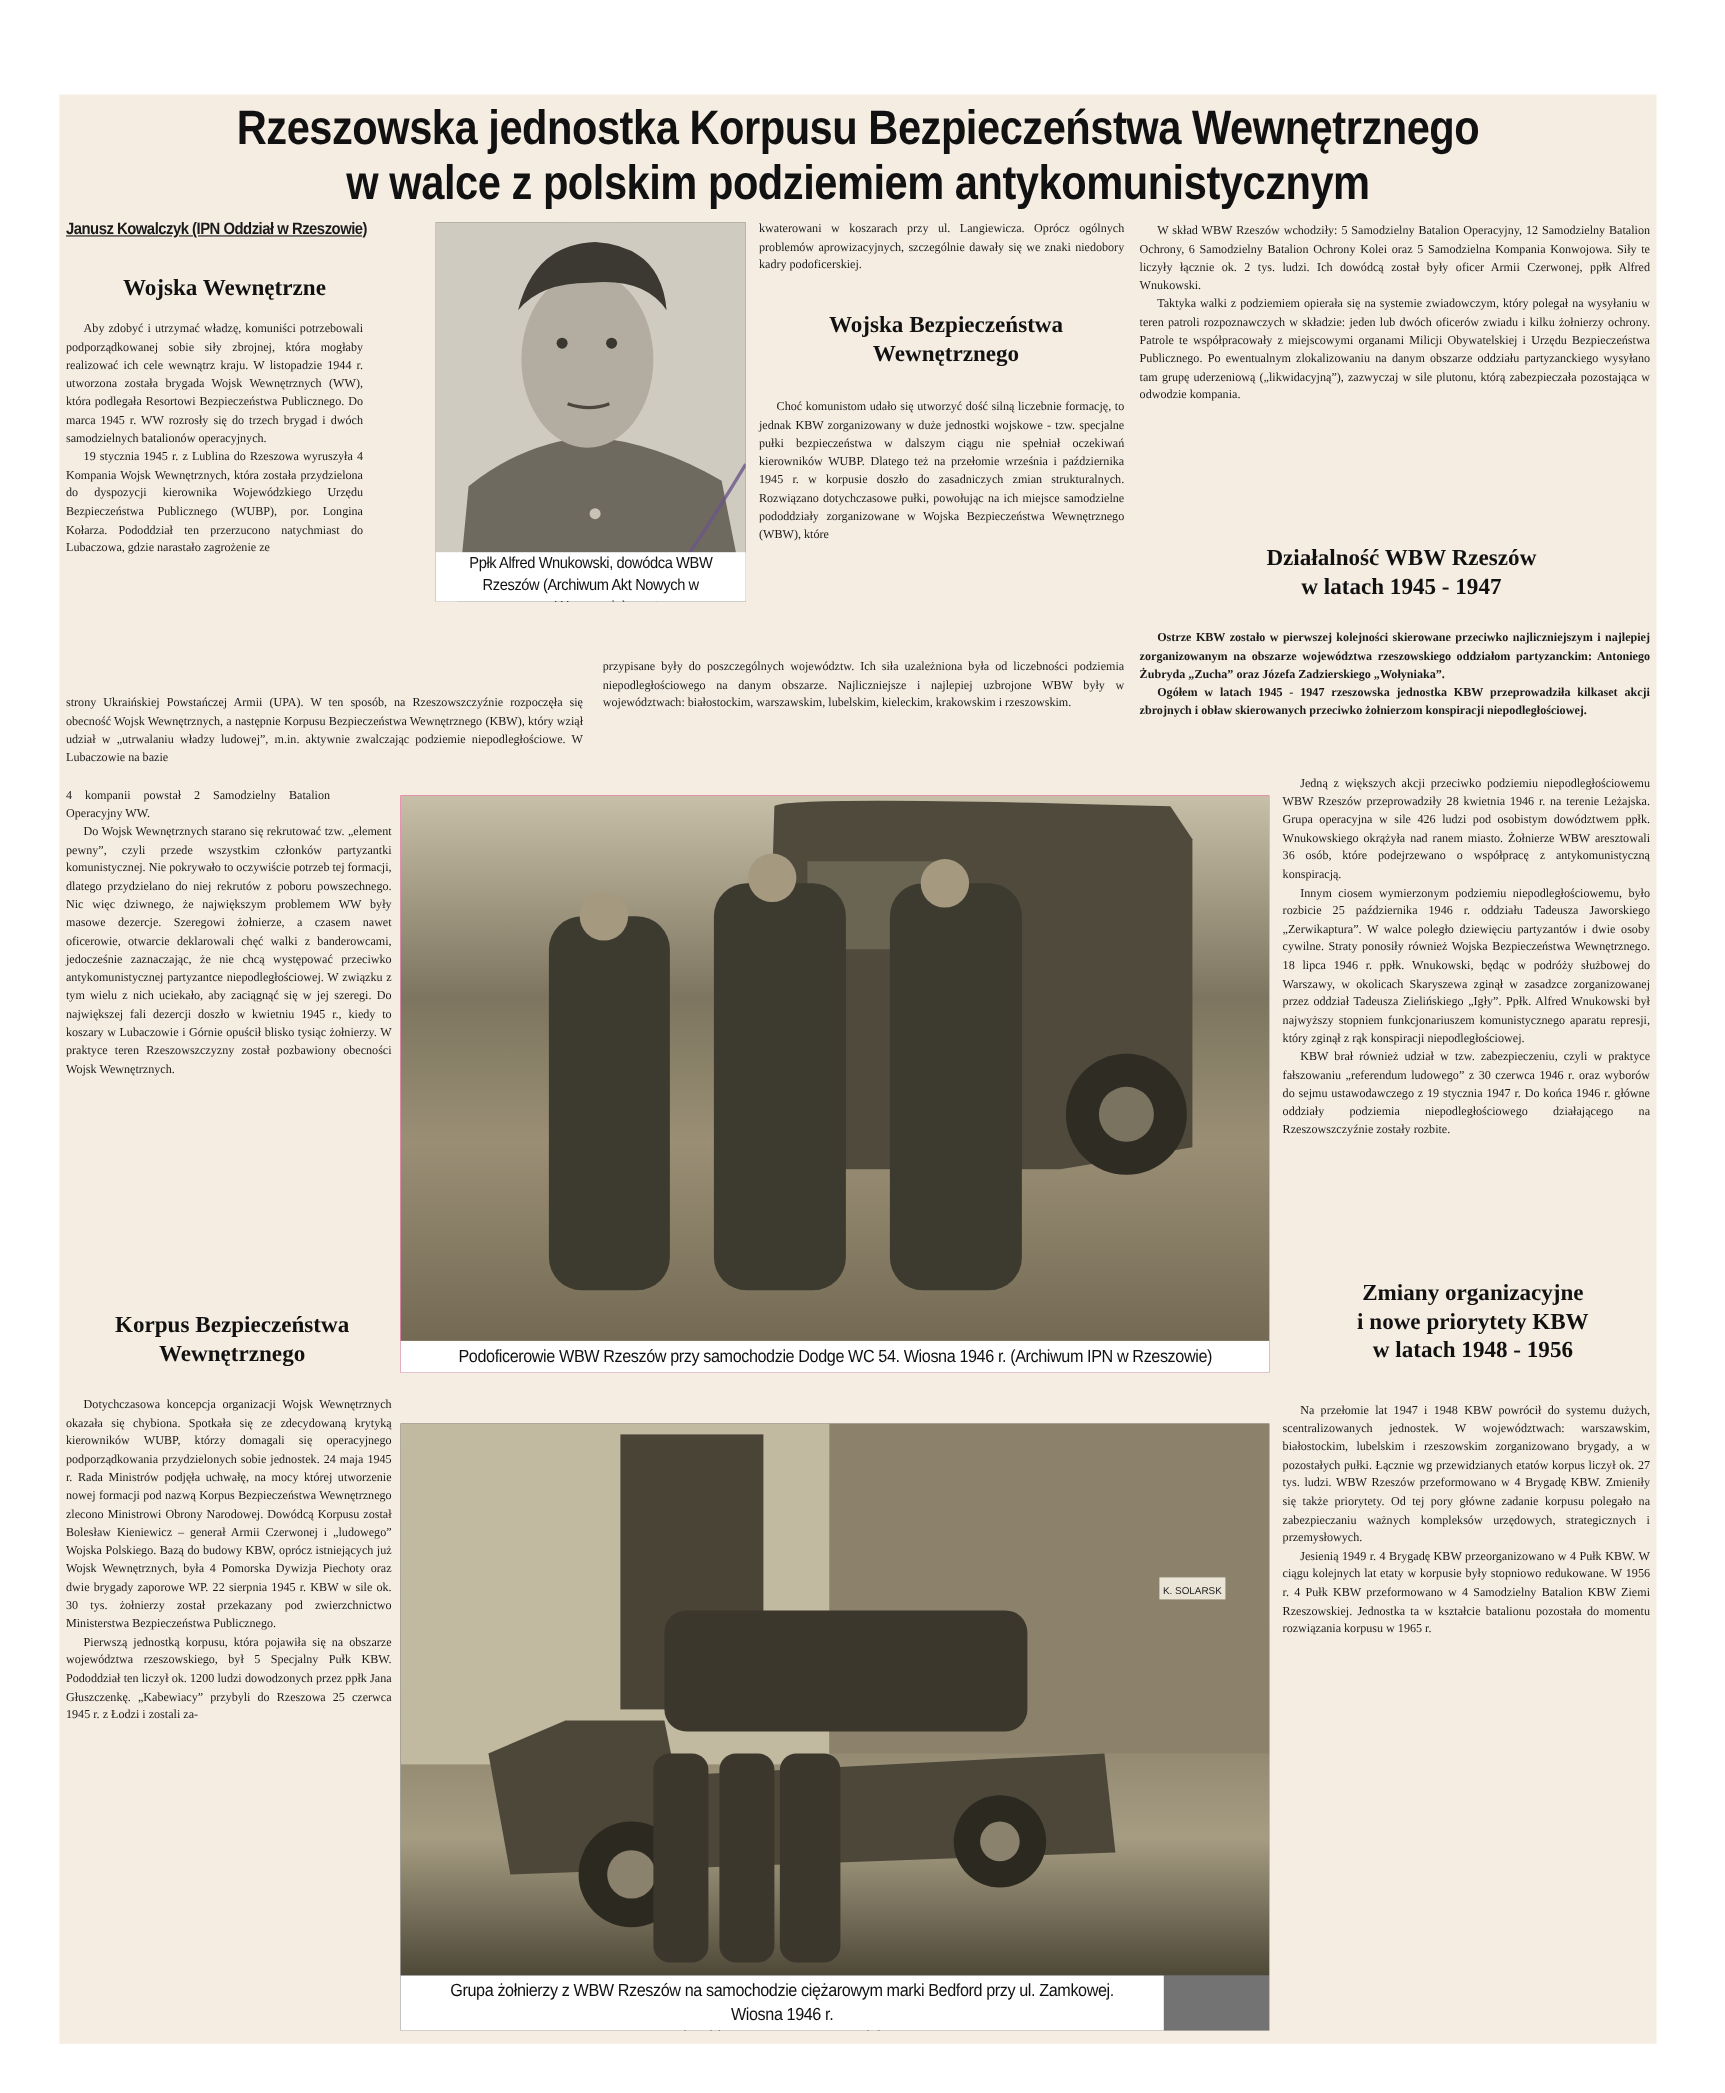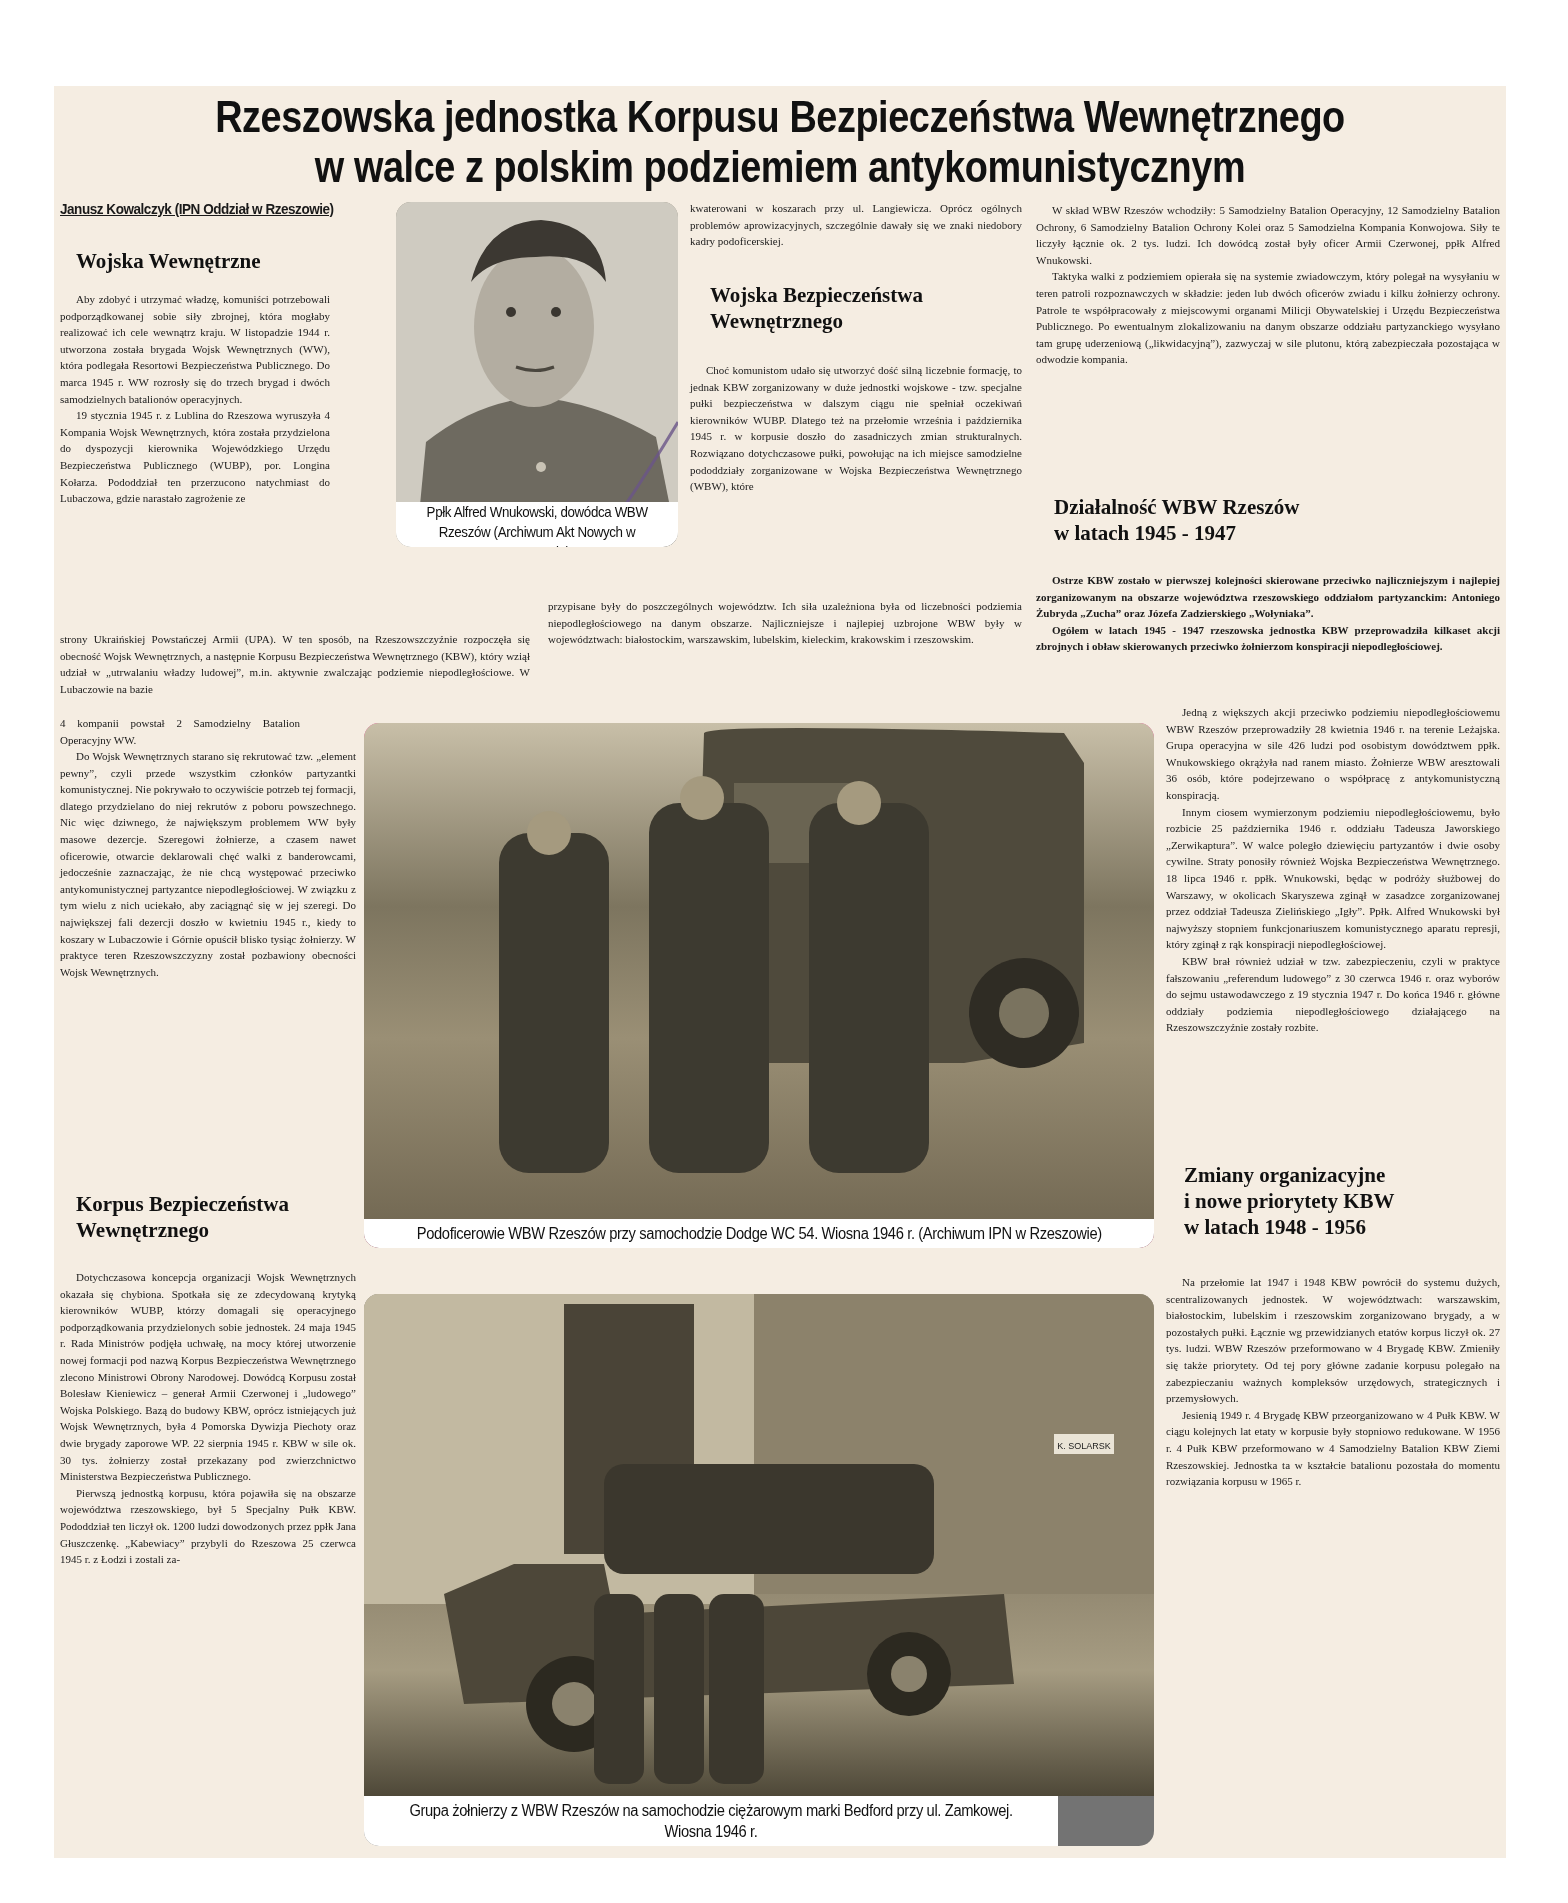--- a/index.html
+++ b/index.html
@@ -1,25 +1,25 @@
 <!DOCTYPE html>
 <html><head>
 <meta charset="utf-8">
 <style>
   html, body { margin:0; padding:0; background:#ffffff; }
   body { width:1568px; height:1903px; position:relative; overflow:hidden; font-family:"Liberation Serif", serif; color:#1a1a1a; }
   .page { position:absolute; left:54px; top:86px; width:1452px; height:1772px; background:#f5ede2; }
   .abs { position:absolute; }
   .title { position:absolute; left:0; top:6px; width:1452px; text-align:center; font-family:"Liberation Sans", sans-serif; font-weight:bold; font-size:44px; line-height:50px; letter-spacing:-0.5px; transform:scaleX(0.86); transform-origin:center top; color:#111; }
   .author { position:absolute; left:6px; top:114px; font-family:"Liberation Sans", sans-serif; font-size:15px; font-weight:bold; text-decoration:underline; letter-spacing:-0.5px; transform:scaleX(0.9); transform-origin:left top; white-space:nowrap; }
-  .h { font-family:"Liberation Serif", serif; font-weight:bold; font-size:21px; line-height:26px; color:#111; margin:0; }
+  .h { font-family:"Liberation Serif", serif; font-weight:bold; font-size:21px; line-height:26px; color:#111; margin:0;text-align:center; }
   .txt { font-size:11px; line-height:16.6px; text-align:justify; hyphens:manual; margin:0; }
   .txt p { margin:0; text-indent:16px; }
   .txt p.noind { text-indent:0; }
-  .photo { position:absolute; overflow:hidden;border-radius:15px; }
+  .photo { position:absolute; overflow:hidden; }
   .caption { position:absolute; background:#ffffff; font-family:"Liberation Sans", sans-serif; font-size:15px; line-height:19px; text-align:center; color:#111; letter-spacing:-0.4px; }
   .caption span { display:inline-block; transform:scaleX(0.92); transform-origin:center; }
 </style>
 </head>
 <body>
 
 <div class="page">
 
   <div class="title">
     <div>Rzeszowska jednostka Korpusu Bezpieczeństwa Wewnętrznego</div>

